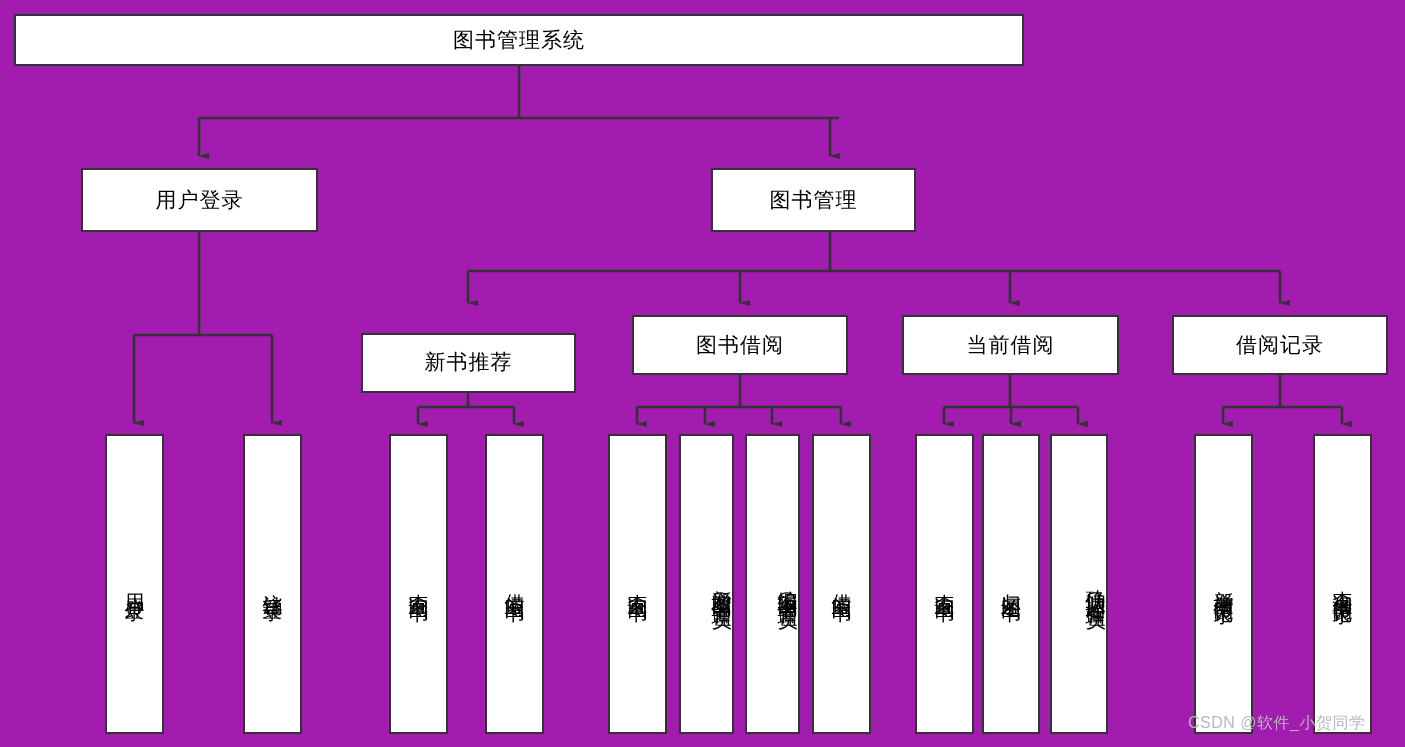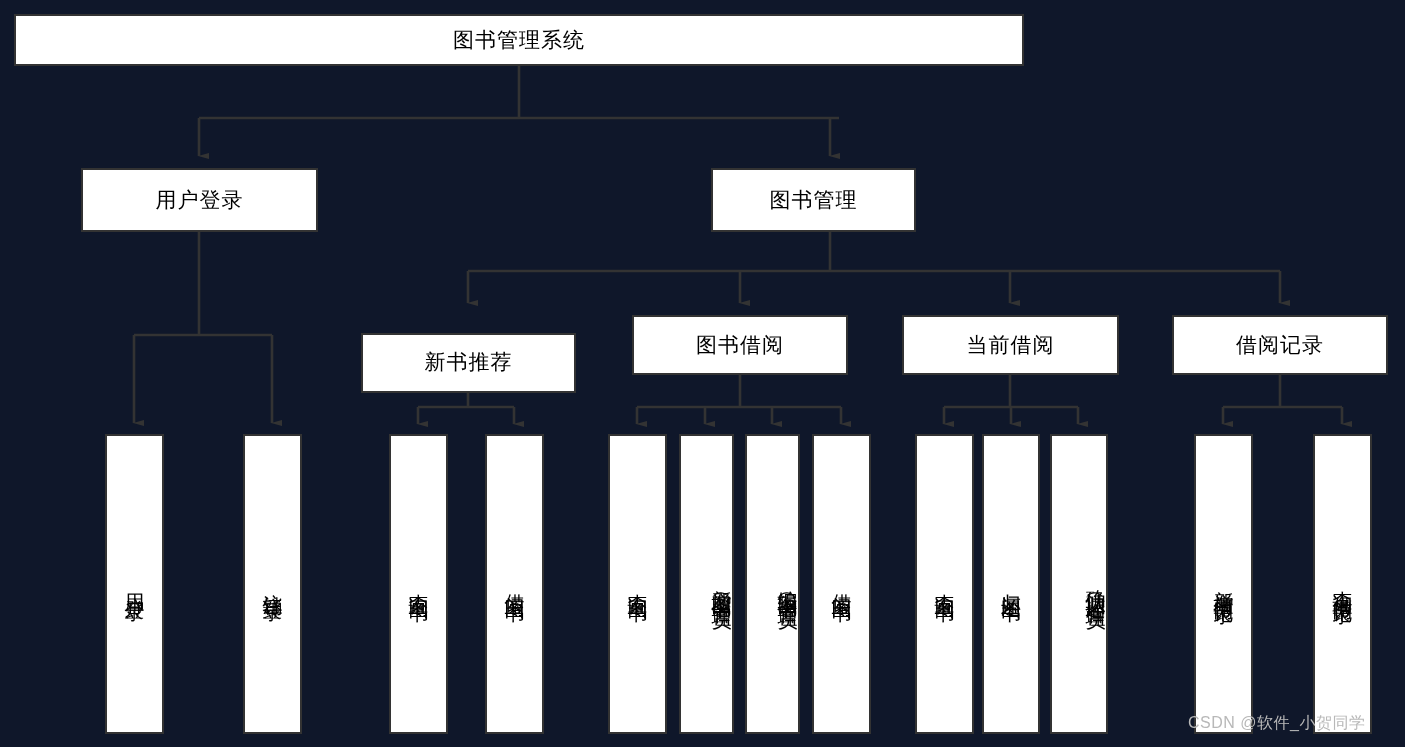--- a/index.html
+++ b/index.html
@@ -1,17 +1,17 @@
 <!DOCTYPE html>
 <html><head>
 <meta charset="utf-8">
 <style>
   html,body{margin:0;padding:0;background:#ffffff;}
   body{font-family:"Liberation Sans","DejaVu Sans",sans-serif;}
-  #canvas{position:relative;width:1405px;height:747px;background:#0f172a;overflow:hidden;}
+  #canvas{position:relative;width:1405px;height:747px;background:#a21caf;overflow:hidden;}
   #wires{position:absolute;left:0;top:0;width:1405px;height:747px;}
   .node{position:absolute;box-sizing:border-box;background:#ffffff;border:2px solid #333333;
         display:flex;align-items:center;justify-content:center;color:#000000;}
   .node.h{font-size:21px;line-height:1.2;letter-spacing:1px;}
   .node.v{writing-mode:vertical-rl;text-orientation:upright;font-size:20px;
           letter-spacing:3px;line-height:1.05;padding-top:6px;align-items:flex-start;justify-content:center;}
   .node.v.top{align-items:flex-start;}
   .node.v.mid{align-items:center;padding-top:0;}
   #watermark{position:absolute;left:1188px;top:713px;font-size:16px;color:#b8b8b8;
              letter-spacing:.5px;white-space:nowrap;}

